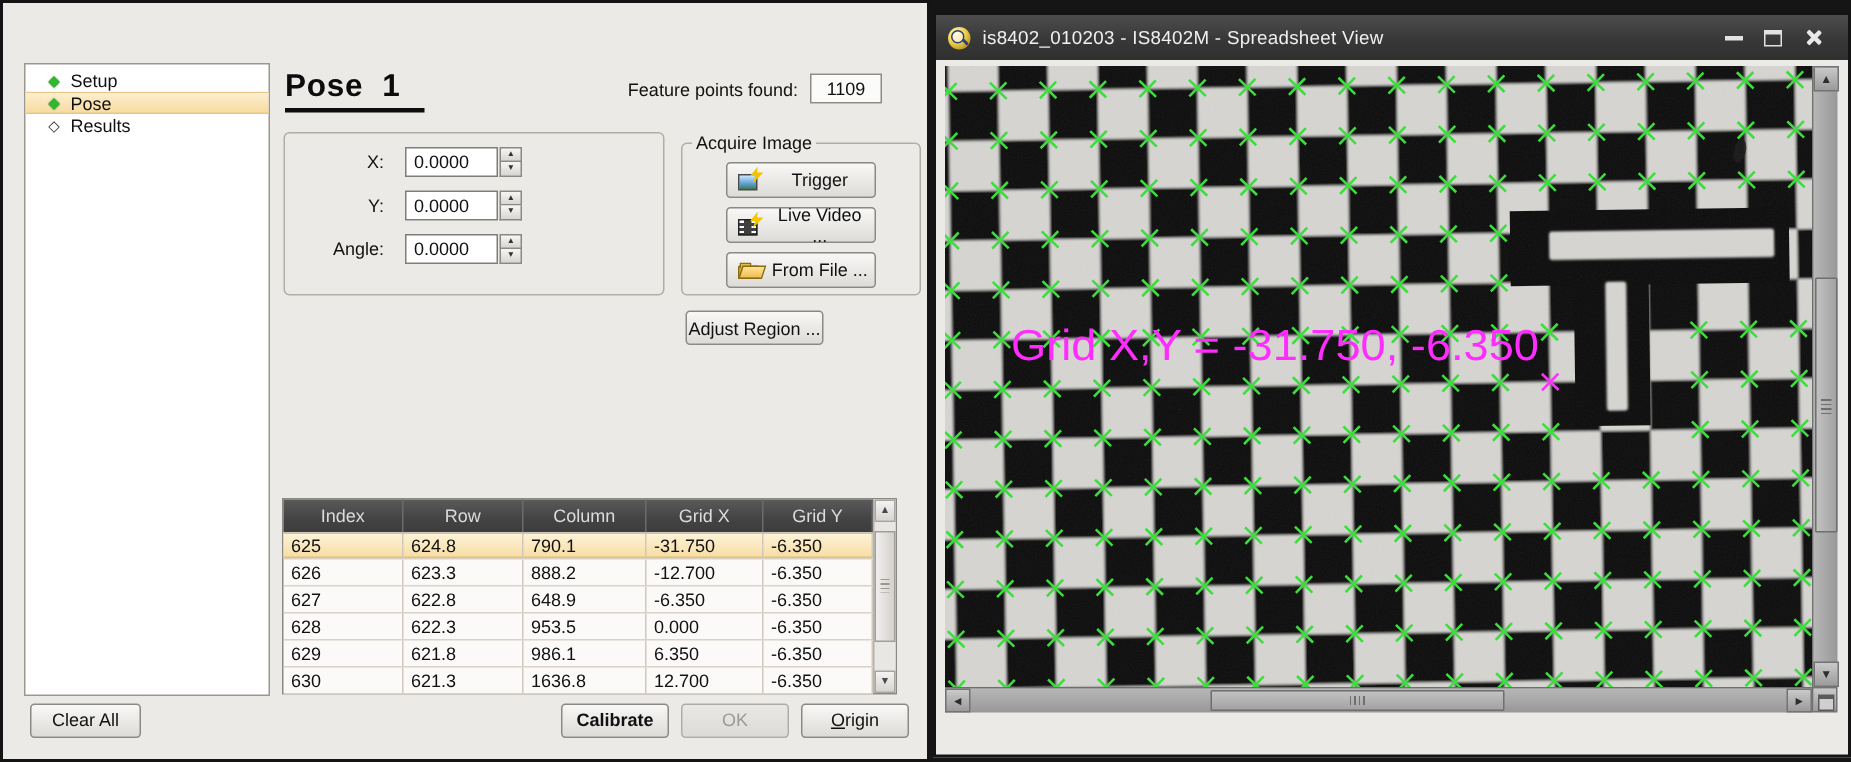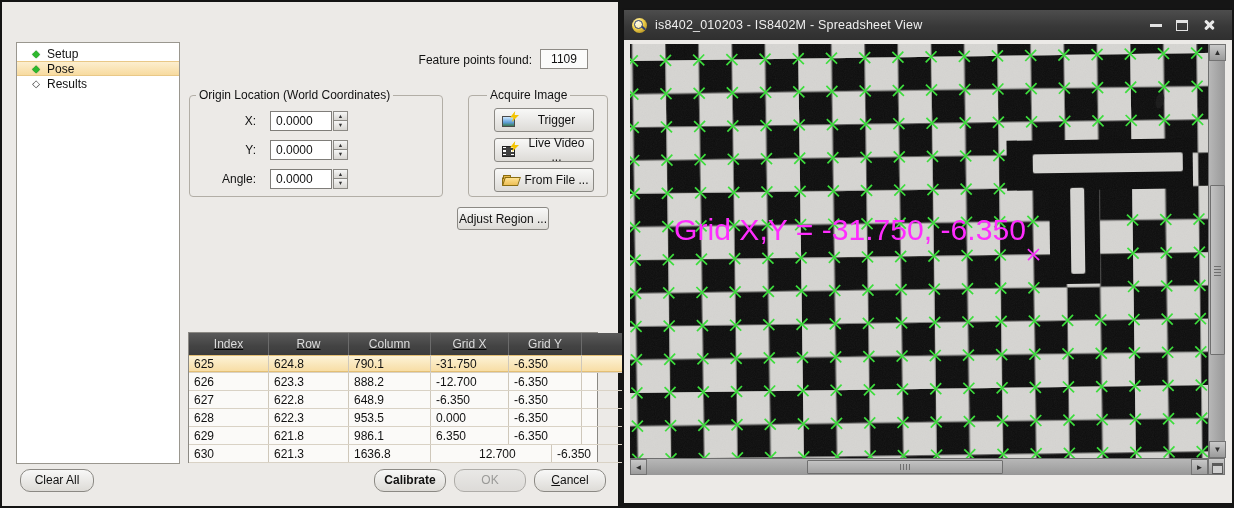--- a/index.html
+++ b/index.html
@@ -42,21 +42,21 @@
 
   .pose-heading { position:absolute; left:188px; top:44px; font-size:21px; font-weight:bold;
     letter-spacing:.5px; white-space:pre; border-bottom:3px solid #0d0d0d; padding:0 16px 2px 0; color:#0c0c0c; }
   .fp-label { position:absolute; left:380px; top:51px; width:150px; text-align:right; font-size:12px; color:#111; }
   .fp-value { position:absolute; left:538px; top:47px; width:48px; height:20px; border:1px solid #8e8b86;
     background:#fbfbfa; font-size:12px; display:flex; align-items:center; justify-content:center; color:#111; }
 
   fieldset { position:absolute; border:1px solid #b2aea6; border-radius:4px; }
   legend { font-size:12px; color:#111; margin-left:6px; padding:0 3px; }
   #origin-group { left:187px; top:86px; width:254px; height:109px; padding:8px 0 0 0; }
-  #acquire-group { left:466px; top:86px; width:140px; height:109px; padding:6px 0 0 12px; }
+  #acquire-group { left:452px; top:86px; width:160px; height:109px; padding:6px 0 0 0; }
 
   .field-row { display:flex; align-items:center; height:21px; margin-bottom:8px; }
   .field-row label { width:80px; text-align:right; padding-right:14px; font-size:12px; color:#111; }
   .field-row input { width:62px; height:20px; border:1px solid #7f7d79; font-size:12px;
     padding-left:5px; font-family:"Liberation Sans",sans-serif; background:#fff; color:#111; }
   .spin { width:15px; height:20px; display:flex; flex-direction:column; margin-left:1px; }
   .spin span { flex:1; border:1px solid #8b8984; background:linear-gradient(#f6f6f5,#d8d6d2);
     font-size:5.5px; line-height:8px; text-align:center; color:#333; cursor:pointer; }
   .spin span + span { border-top:none; }
 
@@ -81,39 +81,39 @@
     background:#e8b84a; border:1px solid #8a6d10; border-bottom:none; border-radius:1px 1px 0 0; }
   .folder-base::after { content:""; position:absolute; left:-1px; bottom:-1px; width:14px; height:7px;
     background:linear-gradient(#ffe291,#edbf55); border:1px solid #8a6d10; transform:skewX(-18deg); transform-origin:bottom left; }
 
   #adjust-region { position:absolute; left:455px; top:205px; width:92px; height:23px; }
 
   
   .grid-table { position:absolute; left:186px; top:330px; width:410px; height:131px;
     border:1px solid #8b8984; background:#fbfaf8; display:flex; }
   .tbl-cols { flex:1; }
-  .tbl-head { display:flex; height:22px; background:linear-gradient(#5a5a5a,#434343 60%,#3c3c3c);text-decoration:underline; }
+  .tbl-head { display:flex; height:22px; background:linear-gradient(#5a5a5a,#434343 60%,#3c3c3c); }
   .tbl-head .hc { color:#dcdcdc; font-size:12px; display:flex; align-items:center; justify-content:center;
     border-right:1px solid #6b6b6b; }
   .tbl-row { display:flex; height:18px; border-bottom:1px solid #d9d2c5; cursor:pointer; }
   .tbl-row .c { font-size:12px; color:#111; display:flex; align-items:center; padding-left:5px;
     border-right:1px solid #cfc8bb; }
   .tbl-row.selected { background:linear-gradient(#fdf4da,#f7dca2);
     box-shadow:inset 0 1px 0 #e4bf74, inset 0 -1px 0 #e4bf74; }
   .tbl-scroll { width:16px; background:#e9e7e3; border-left:1px solid #b5b2ac; display:flex; flex-direction:column; }
   .tbl-scroll .sb { height:15px; background:linear-gradient(#f4f3f2,#d7d5d1); border:1px solid #a8a59f;
     font-size:7px; line-height:13px; text-align:center; color:#4a4a4a; cursor:pointer; }
   .tbl-scroll .track { flex:1; position:relative; }
   .tbl-scroll .thumb { position:absolute; left:0; right:0; top:6px; height:74px;
     background:linear-gradient(90deg,#f0efed,#d4d1cc); border:1px solid #a09d97; cursor:grab; }
   .tbl-scroll .thumb::after { content:""; position:absolute; left:3px; right:3px; top:31px; height:9px;
     background:repeating-linear-gradient(#9a978f 0 1px, transparent 1px 3px); }
 
   .dlg-btn { position:absolute; top:467px; width:72px; height:23px; display:block; text-align:center;
-    line-height:21px;border-radius:10px; }
+    line-height:21px; }
   #btn-clear { left:18px; width:74px; } #btn-calibrate { left:372px;font-weight:bold; } #btn-ok { left:452px; } #btn-cancel { left:532px; }
   .dlg-btn.disabled { color:#9a9a98; background:linear-gradient(#e9e8e6,#dddbd8); border-color:#aeaca8; cursor:default; }
   #btn-cancel::first-letter { text-decoration:underline; }
 
   
   #right-win .titlebar { height:30px; }
   .viewport { position:absolute; left:6px; top:34px; width:578px; height:414px; background:#0c0c0c; overflow:hidden; cursor:crosshair; }
   .viewport svg { display:block; }
 
   .vscroll { position:absolute; left:584px; top:34px; width:17px; height:414px;
@@ -168,25 +168,25 @@
         <div class="tree-item selected">
           <span class="dia filled">◆</span>
           <span>Pose</span>
         </div>
         <div class="tree-item">
           <span class="dia hollow">◇</span>
           <span>Results</span>
         </div>
       </div>
 
+    <div class="pose-heading">Pose  1</div>
     <div class="fp-label">Feature points found:</div>
     <div class="fp-value">1109</div>
 
     <fieldset id="origin-group">
-      <legend>Origin Location (World Coordinates)</legend>
       <div id="origin-fields">
           <div class="field-row">
             <label>X:</label>
             <input value="0.0000" style="">
             <span class="spin">
               <span>▲</span>
               <span>▼</span>
             </span>
           </div>
           <div class="field-row">
@@ -277,37 +277,37 @@
             <div class="c" style="width: 80px;">629</div>
             <div class="c" style="width: 80px;">621.8</div>
             <div class="c" style="width: 82px;">986.1</div>
             <div class="c" style="width: 78px;">6.350</div>
             <div class="c" style="width: 73px;">-6.350</div>
           </div>
           <div class="tbl-row">
             <div class="c" style="width: 80px;">630</div>
             <div class="c" style="width: 80px;">621.3</div>
             <div class="c" style="width: 82px;">1636.8</div>
-            <div class="c" style="width: 78px; margin-left: 43px;">12.700</div>
+            <div class="c" style="width: 78px;">12.700</div>
             <div class="c" style="width: 73px;">-6.350</div>
           </div>
         </div>
       <div class="tbl-scroll">
         <div class="sb">▲</div>
         <div class="track">
             <div class="thumb"></div>
           </div>
         <div class="sb">▼</div>
       </div>
     </div>
 
     <div class="btn dlg-btn" id="btn-clear">Clear All</div>
     <div class="btn dlg-btn" id="btn-calibrate">Calibrate</div>
     <div class="btn dlg-btn disabled" id="btn-ok">OK</div>
-    <div class="btn dlg-btn" id="btn-cancel">Cancel</div>
+    <div class="btn dlg-btn" id="btn-cancel">Origin</div>
   </div>
 
   <div class="win" id="right-win">
     <div class="titlebar">
       <span class="app-icon"></span>
       <span class="title-text">is8402_010203 - IS8402M - Spreadsheet View</span>
       <span class="tb-btns" style="right:16px;">
         <span class="min-icon"></span>
         <span class="max-icon"></span>
         <span class="x-icon"></span>

